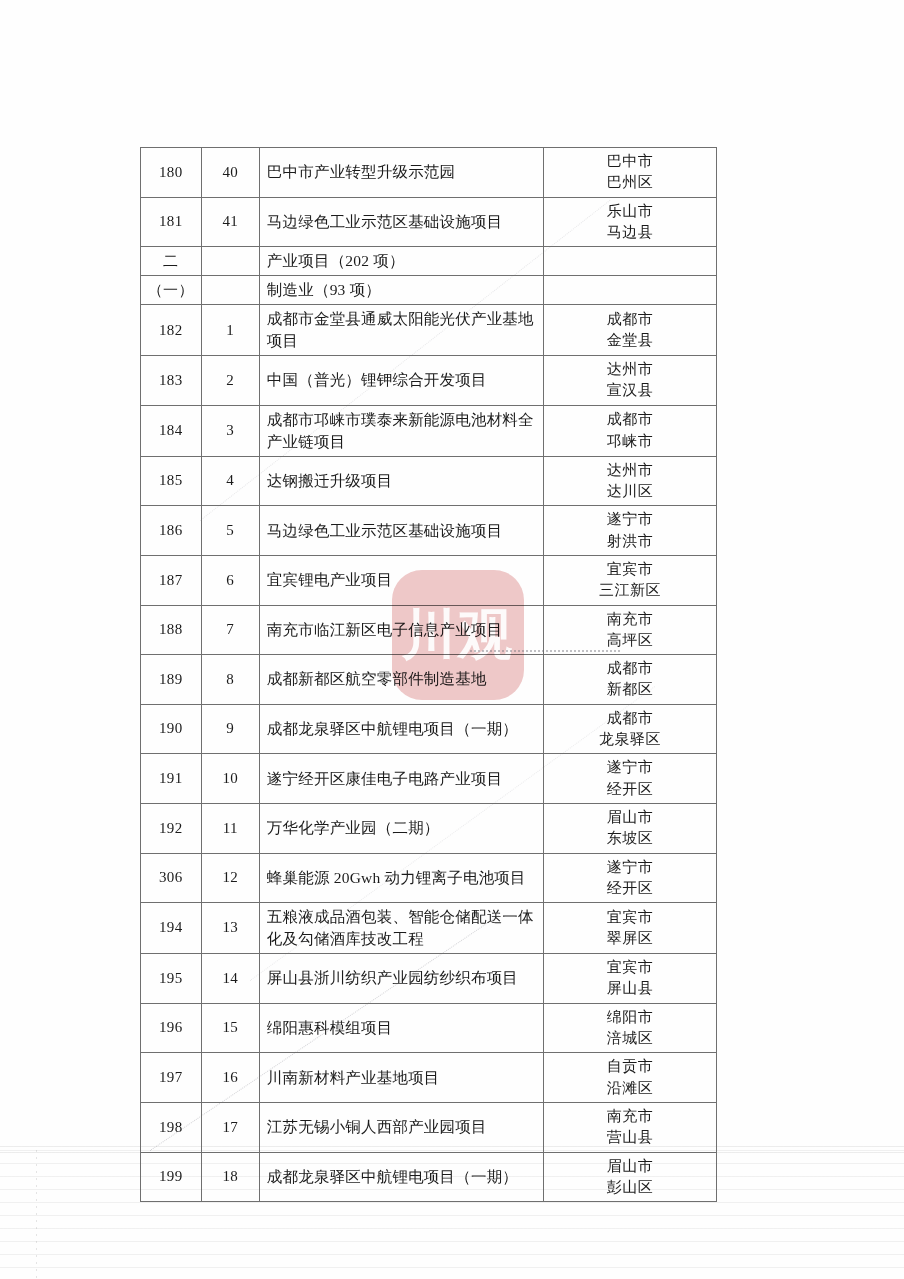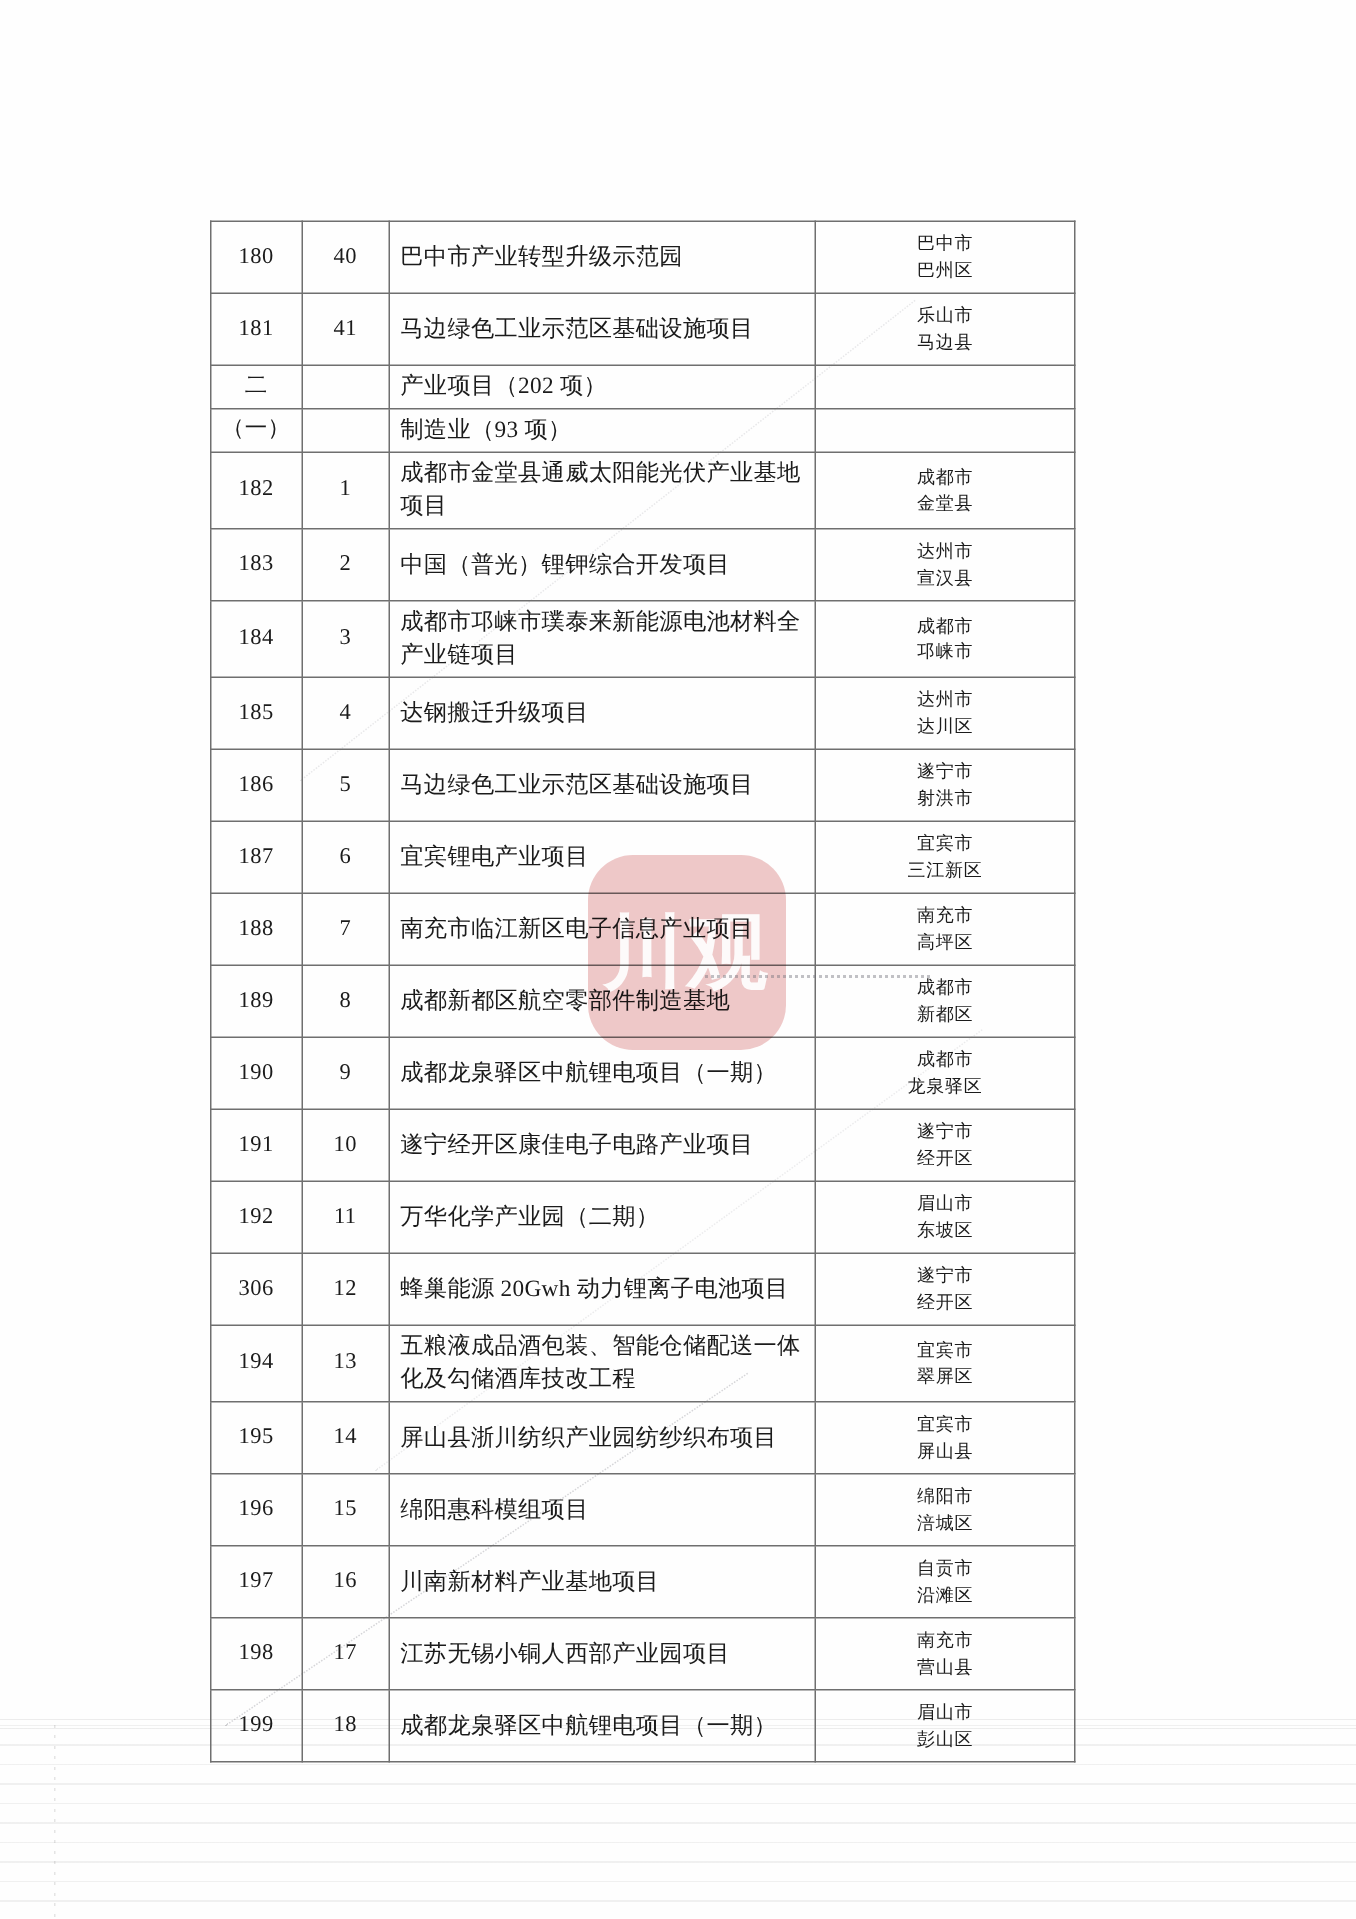--- a/index.html
+++ b/index.html
@@ -98,21 +98,21 @@
     letter-spacing: 0.3px;
     padding: 3px 2px;
   }
   .c-name .cell {
     font-size: 15.5px;
     letter-spacing: 0.2px;
     padding-left: 7px;
     padding-right: 4px;
   }
   .c-loc .cell {
-    font-size: 12px;
+    font-size: 15px;
     letter-spacing: 0.5px;
   }
   .c-loc .line { display: block; }
 
   tr.data-row td { height: 47px; }
   tr.section-row td { height: 26px; }
   tr.section-row .c-no .cell { font-size: 15px; }
   tr.section-row .c-name .cell { font-size: 15.5px; }
 
   

